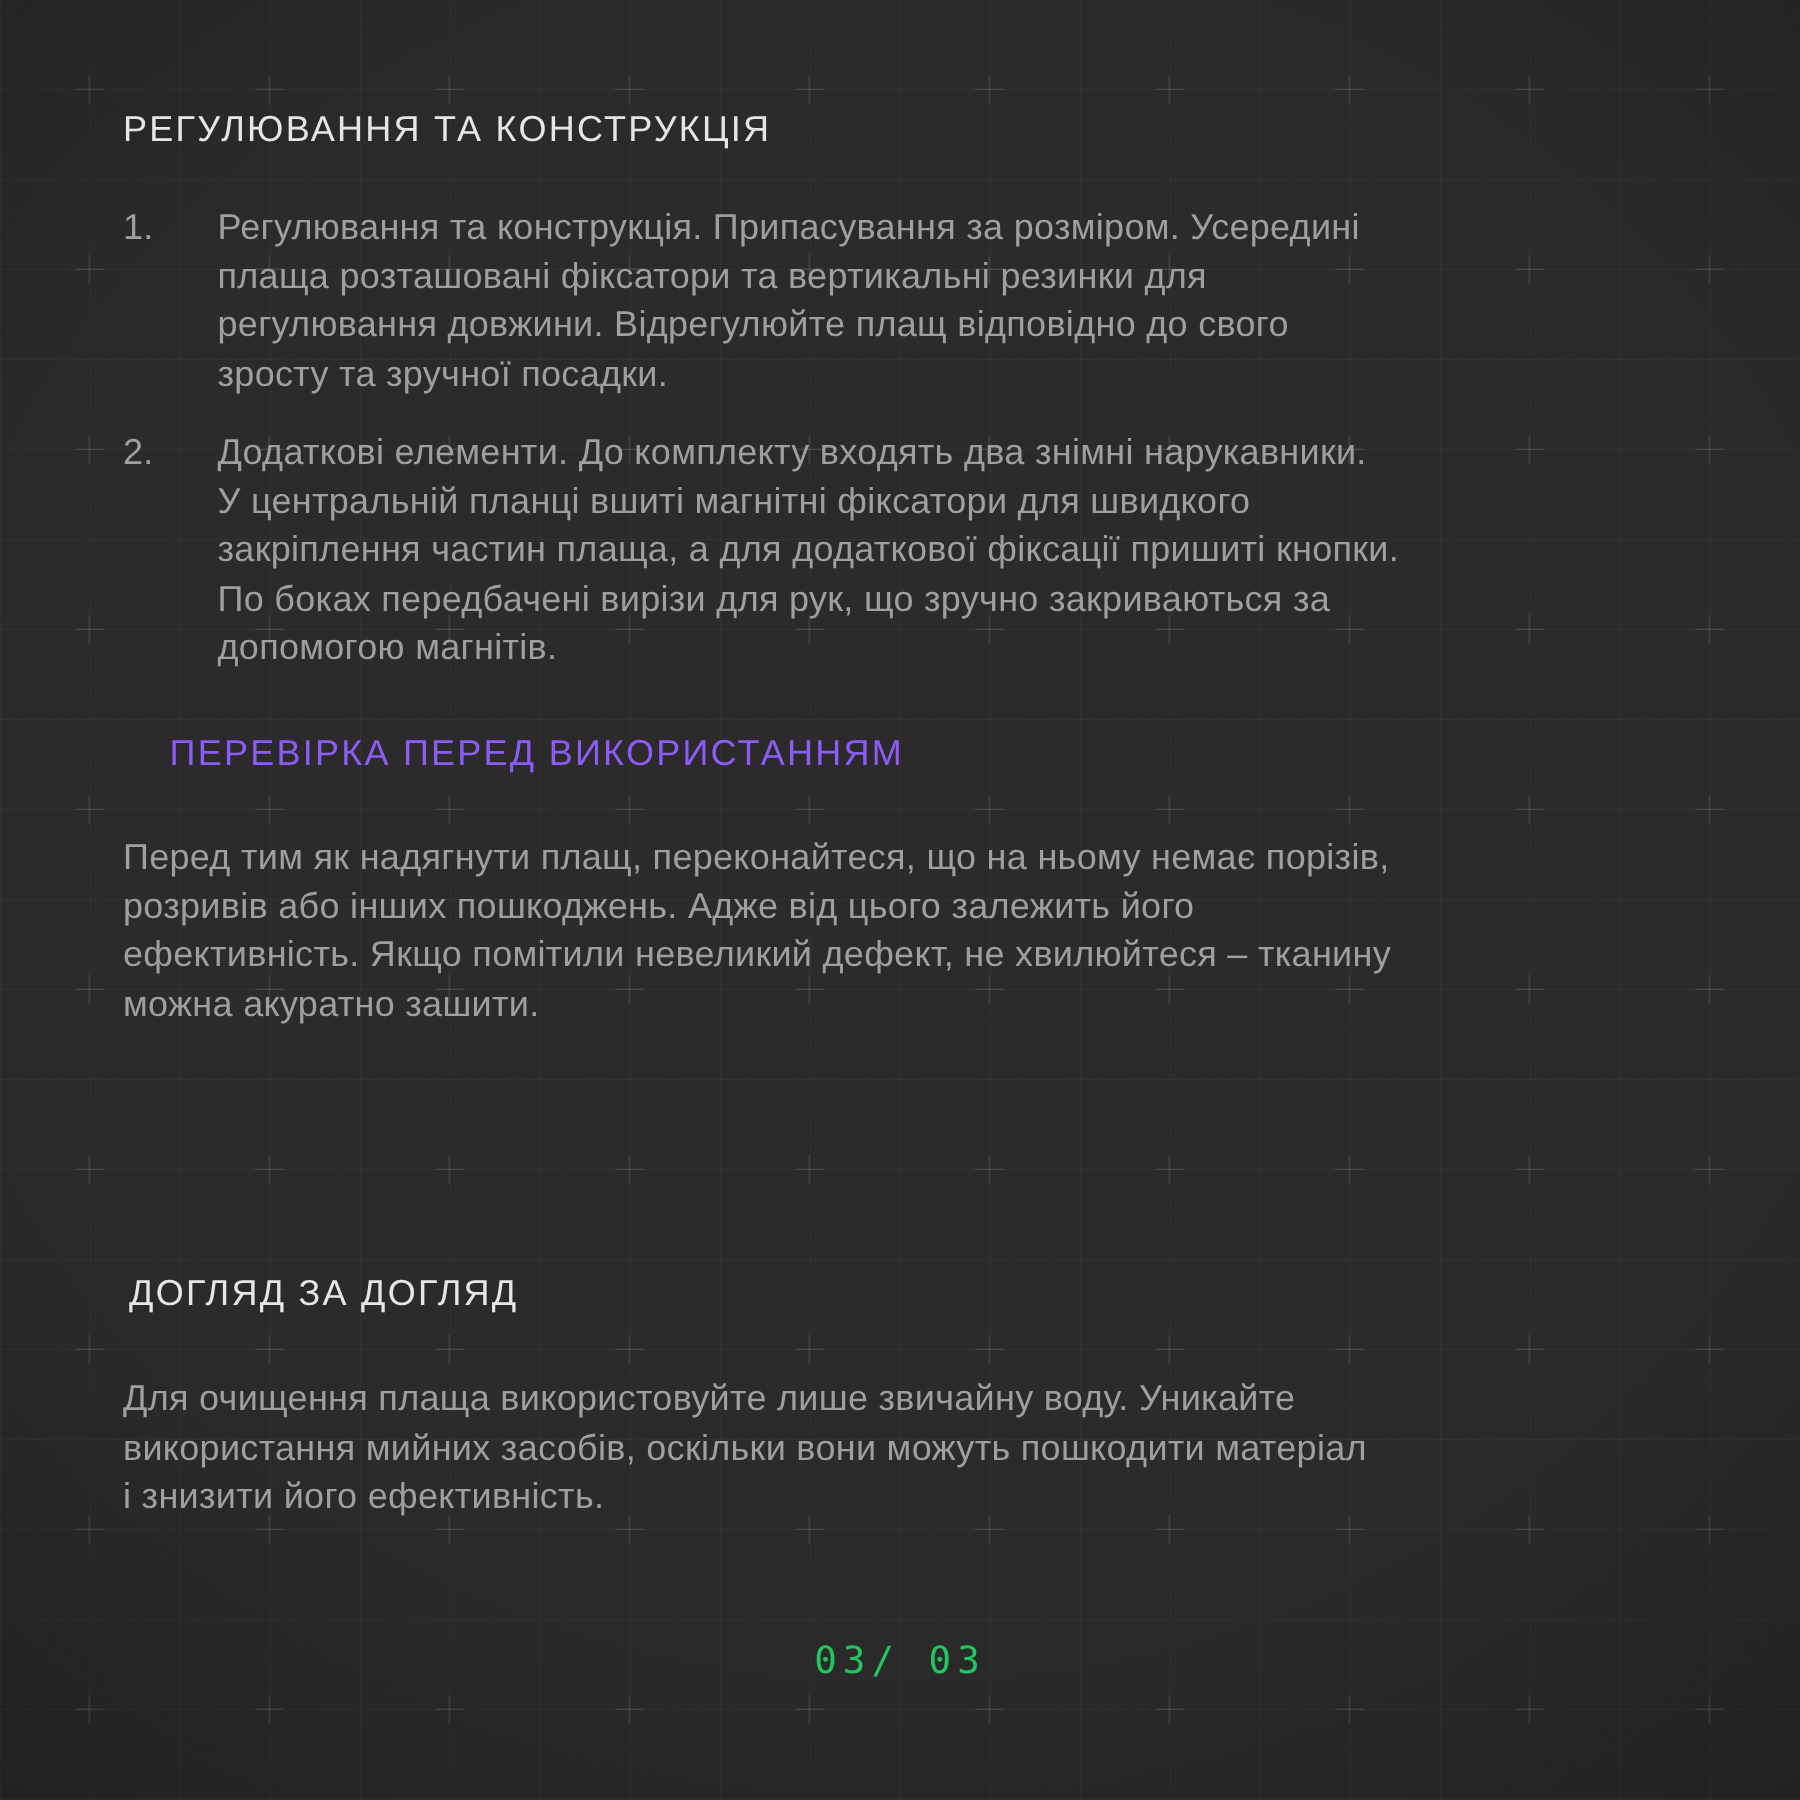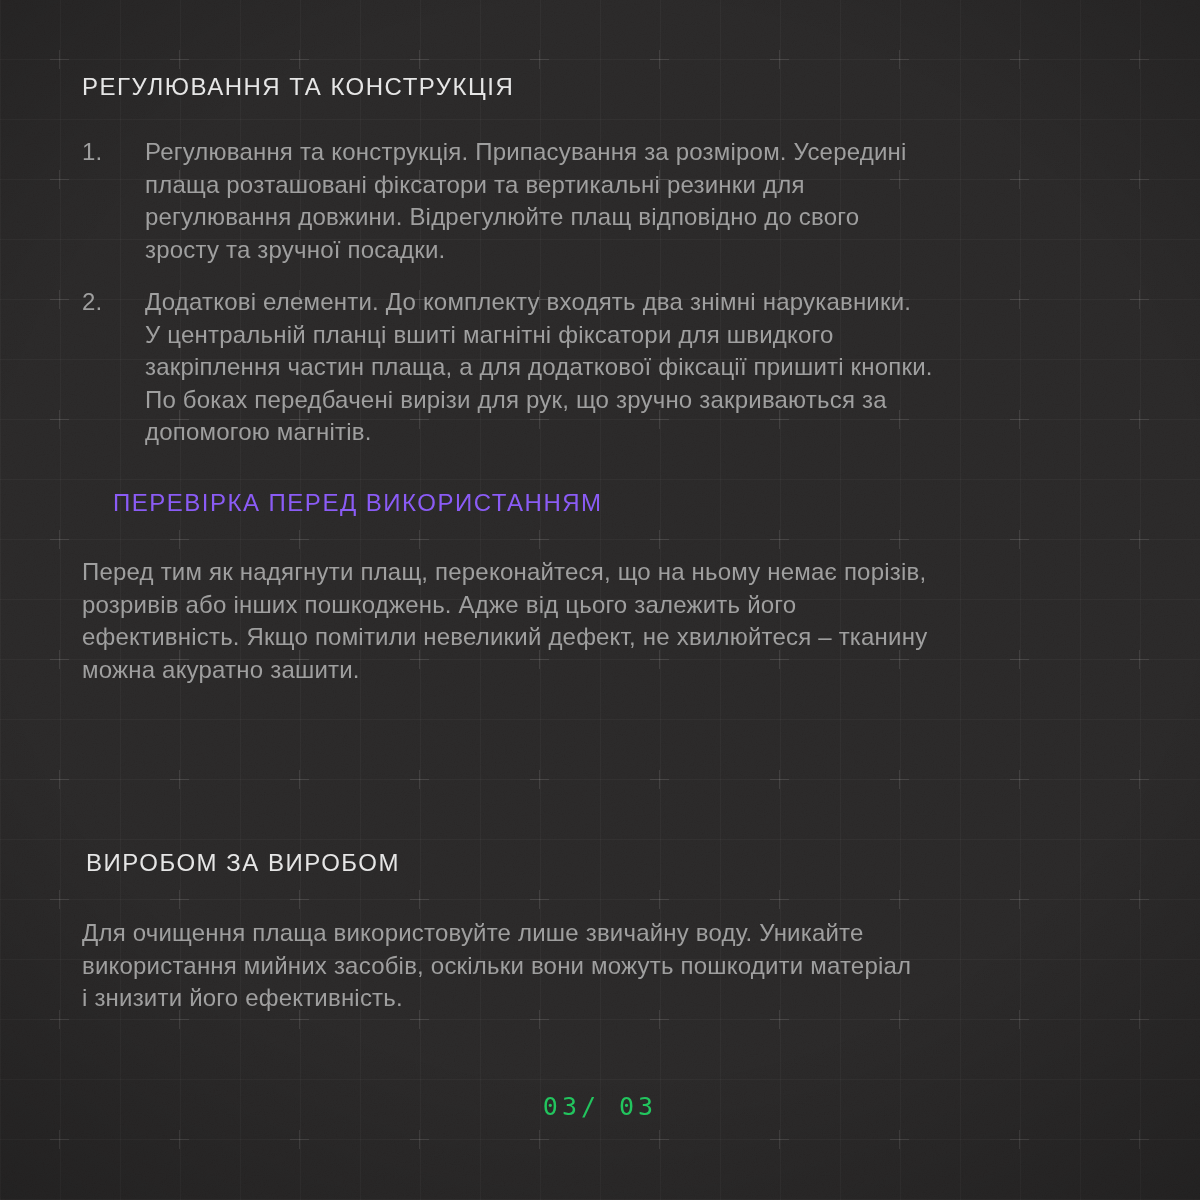--- a/index.html
+++ b/index.html
@@ -205,21 +205,21 @@
   </div>
 
   <div class="heading" style="top: 490px; left: 85px; color: #8b5cf6; margin-left: 28px;">ПЕРЕВІРКА ПЕРЕД ВИКОРИСТАННЯМ</div>
 
   <div class="paragraph body-text" style="top:556px;">Перед тим як надягнути плащ, переконайтеся, що на ньому немає порізів,
 розривів або інших пошкоджень. Адже від цього залежить його
 ефективність. Якщо помітили невеликий дефект, не хвилюйтеся – тканину
 можна акуратно зашити.</div>
 
 
-  <div class="heading" style="top: 850px; left: 86px; color: rgb(230, 230, 230);">ВИРОБОМ ЗА ВИРОБОМ</div>
+  <div class="heading" style="top: 850px; left: 86px; color: rgb(230, 230, 230);">ДОГЛЯД ЗА ДОГЛЯД</div>
 
   <div class="paragraph body-text" style="top:917px;">Для очищення плаща використовуйте лише звичайну воду. Уникайте
 використання мийних засобів, оскільки вони можуть пошкодити матеріал
 і знизити його ефективність.</div>
 
   <div class="page-number" style="color: #22c55e;">03/ 03</div>
 
 </div>
 
 </body></html>

